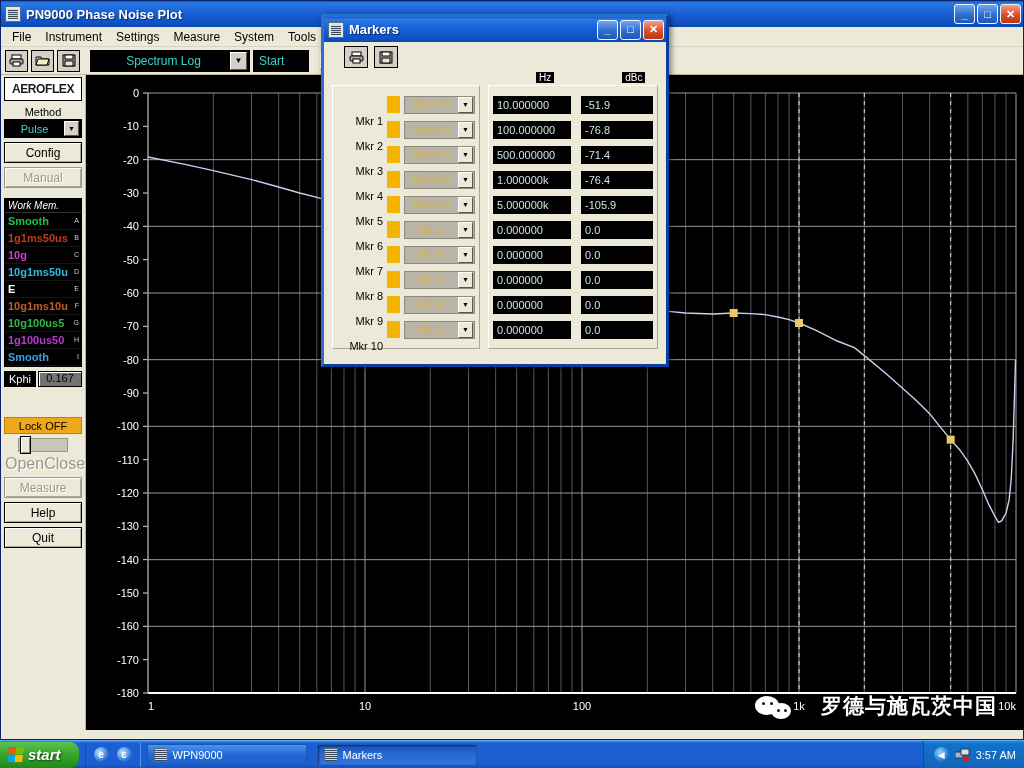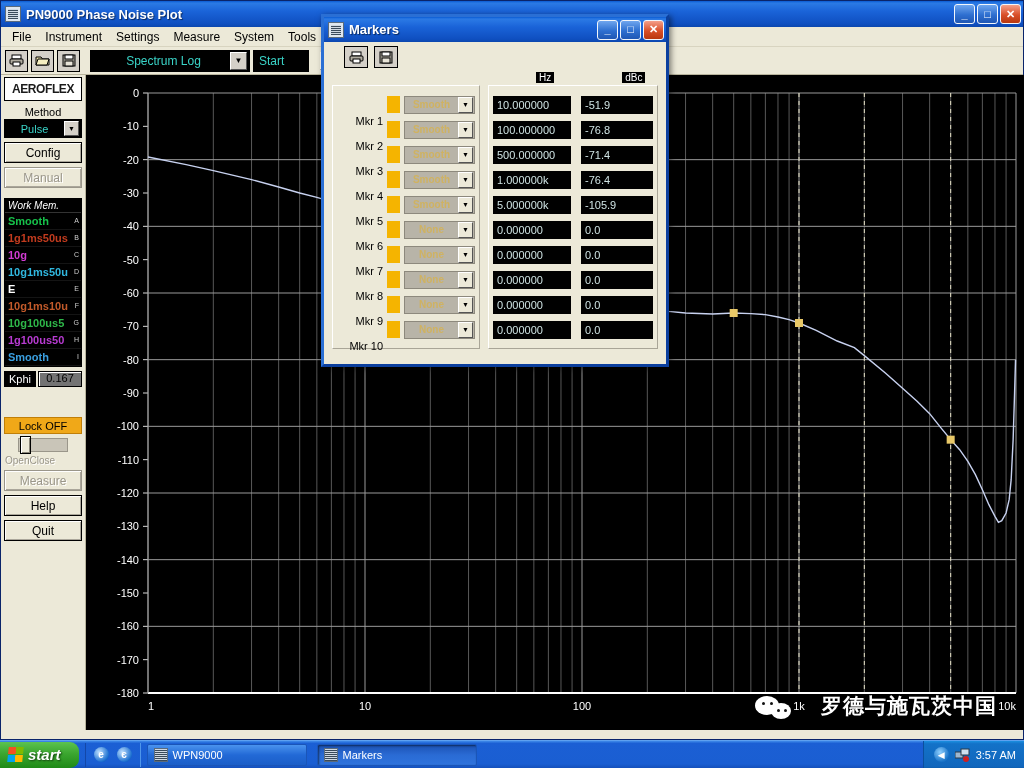--- a/index.html
+++ b/index.html
@@ -172,21 +172,21 @@
   .slider-track {
     position: absolute; left: 14px; right: 14px; top: 2px; height: 14px;
     background: #c9c5b8; border: 1px solid #9a968a;
   }
   .slider-thumb {
     position: absolute; left: 16px; top: 0px; width: 11px; height: 18px;
     background: #ece9d8; border: 1px solid #000;
     box-shadow: inset 1px 1px 0 #fff, inset -1px -1px 0 #8a8679;
   }
   .openclose {
-    display: flex; justify-content: flex-start; font-size: 10px;
+    display: flex; justify-content: flex-start; font-size: 16px;
     color: #9a968a; text-shadow: 1px 1px 0 #fff; padding: 1px 1px 0;
   }
 
   
   .plot-area { flex: 1 1 auto; background: #000; position: relative; }
   .plot-arrow-col {
     position: absolute; left: 0; top: 0; width: 18px; height: 100%;
   }
   .arrw {
     position: absolute; left: 3px; width: 0; height: 0;

